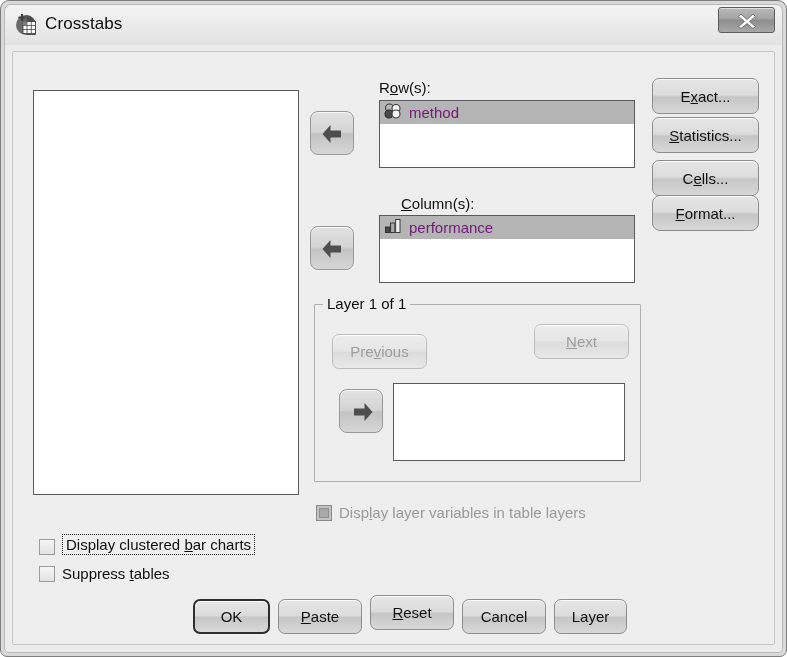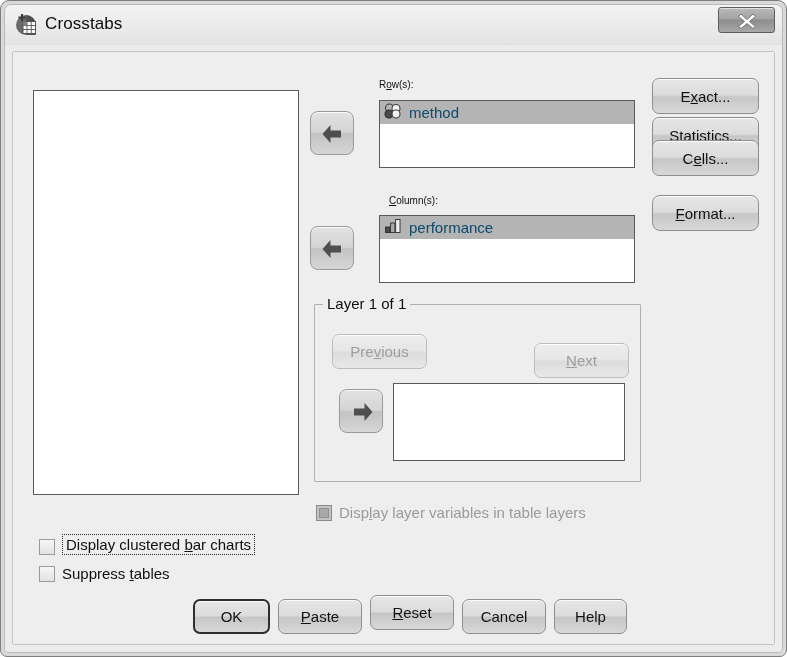--- a/index.html
+++ b/index.html
@@ -75,29 +75,29 @@
     position: absolute;
     background: #ffffff;
     border: 1px solid #5a5a5a;
     overflow: hidden;
   }
   .list-item {
     display: flex; align-items: center;
     height: 23px;
     padding-left: 4px;
     font-size: 15px;
-    color: #0c4a6e;
+    color: #701a75;
     white-space: nowrap;
   }
   .list-item.selected { background: #b4b4b4; }
   .list-item .vicon { margin-right: 7px; flex: 0 0 auto; display: block; }
 
   .field-label {
     position: absolute;
-    font-size: 10px;
+    font-size: 15px;
     color: #0f0f0f;
     white-space: nowrap;
     text-align: center;
   }
   .ul { text-decoration: underline; }
 
   
   .arrow-btn {
     position: absolute;
     width: 44px; height: 44px;
@@ -226,21 +226,21 @@
                 <circle cx="5.5" cy="5" r="4" fill="#b6b6b6" stroke="#3b3b3b" stroke-width="1.1"></circle>
                 <circle cx="12" cy="5.5" r="4" fill="#f2f2f2" stroke="#3b3b3b" stroke-width="1.1"></circle>
                 <circle cx="5" cy="11" r="4" fill="#4a4a4a" stroke="#2b2b2b" stroke-width="1.1"></circle>
                 <circle cx="12" cy="11" r="4" fill="#f2f2f2" stroke="#3b3b3b" stroke-width="1.1"></circle>
               </svg>
             </span>
             <span>method</span>
           </div>
         </div>
 
-        <div class="field-label" style="left:376px; top:143px;"><span class="ul">C</span>olumn(s):</div>
+        <div class="field-label" style="left:388px; top:143px;"><span class="ul">C</span>olumn(s):</div>
 
         <div class="arrow-btn" style="left:297px; top:174px;">
           <span>
             <svg width="24" height="22" viewBox="0 0 24 22">
               <path d="M9.5 2 L9.5 7.5 L20 7.5 L20 14.5 L9.5 14.5 L9.5 20 L1.5 11 Z" fill="#4e4e4e"></path>
             </svg>
           </span>
         </div>
 
         <div class="listbox" id="columns-list" style="left:366px; top:163px; width:256px; height:68px;">
@@ -256,42 +256,42 @@
           </div>
         </div>
 
         <div class="groupbox" style="left:301px; top:252px; width:327px; height:178px;">
           <span class="gb-title">Layer 1 of 1</span>
 
           <div class="btn disabled" style="left:17px; top:29px; width:95px; height:35px;">
             <span>Pre<span class="ul">v</span>ious</span>
           </div>
 
-          <div class="btn disabled" style="left:219px; top:38px; width:95px; height:35px;">
+          <div class="btn disabled" style="left:219px; top:19px; width:95px; height:35px;">
             <span><span class="ul">N</span>ext</span>
           </div>
 
           <div class="arrow-btn" style="left:24px; top:84px;">
             <span>
               <svg width="24" height="22" viewBox="0 0 24 22">
                 <path d="M14.5 2 L14.5 7.5 L4 7.5 L4 14.5 L14.5 14.5 L14.5 20 L22.5 11 Z" fill="#4e4e4e"></path>
               </svg>
             </span>
           </div>
 
           <div class="listbox" style="left:78px; top:78px; width:232px; height:78px;"></div>
         </div>
 
         <div class="btn" style="left:639px; top:26px; width:107px; height:36px;">
           <span>E<span class="ul">x</span>act...</span>
         </div>
         <div class="btn" style="left:639px; top:65px; width:107px; height:36px;">
           <span><span class="ul">S</span>tatistics...</span>
         </div>
-        <div class="btn" style="left:639px; top:88px; width:107px; height:36px;">
+        <div class="btn" style="left:639px; top:108px; width:107px; height:36px;">
           <span>C<span class="ul">e</span>lls...</span>
         </div>
         <div class="btn" style="left:639px; top:143px; width:107px; height:36px;border-radius:8px;">
           <span><span class="ul">F</span>ormat...</span>
         </div>
 
         <div class="cbrow" style="left:303px; top:452px;">
           <span class="cbox dis"></span>
           <span class="cblabel dis">Disp<span class="ul">l</span>ay layer variables in table layers</span>
         </div>
@@ -312,19 +312,19 @@
         <div class="btn" style="left:265px; top:547px; width:84px; height:35px;">
           <span><span class="ul">P</span>aste</span>
         </div>
         <div class="btn" style="left:357px; top:533px; width:84px; height:35px;margin-top:10px;">
           <span><span class="ul">R</span>eset</span>
         </div>
         <div class="btn" style="left:449px; top:547px; width:84px; height:35px;">
           <span>Cancel</span>
         </div>
         <div class="btn" style="left:541px; top:547px; width:73px; height:35px;">
-          <span>Help</span>
+          <span>Layer</span>
         </div>
 
       </div>
     </div>
   </div>
 </div>
 
 </body></html>

